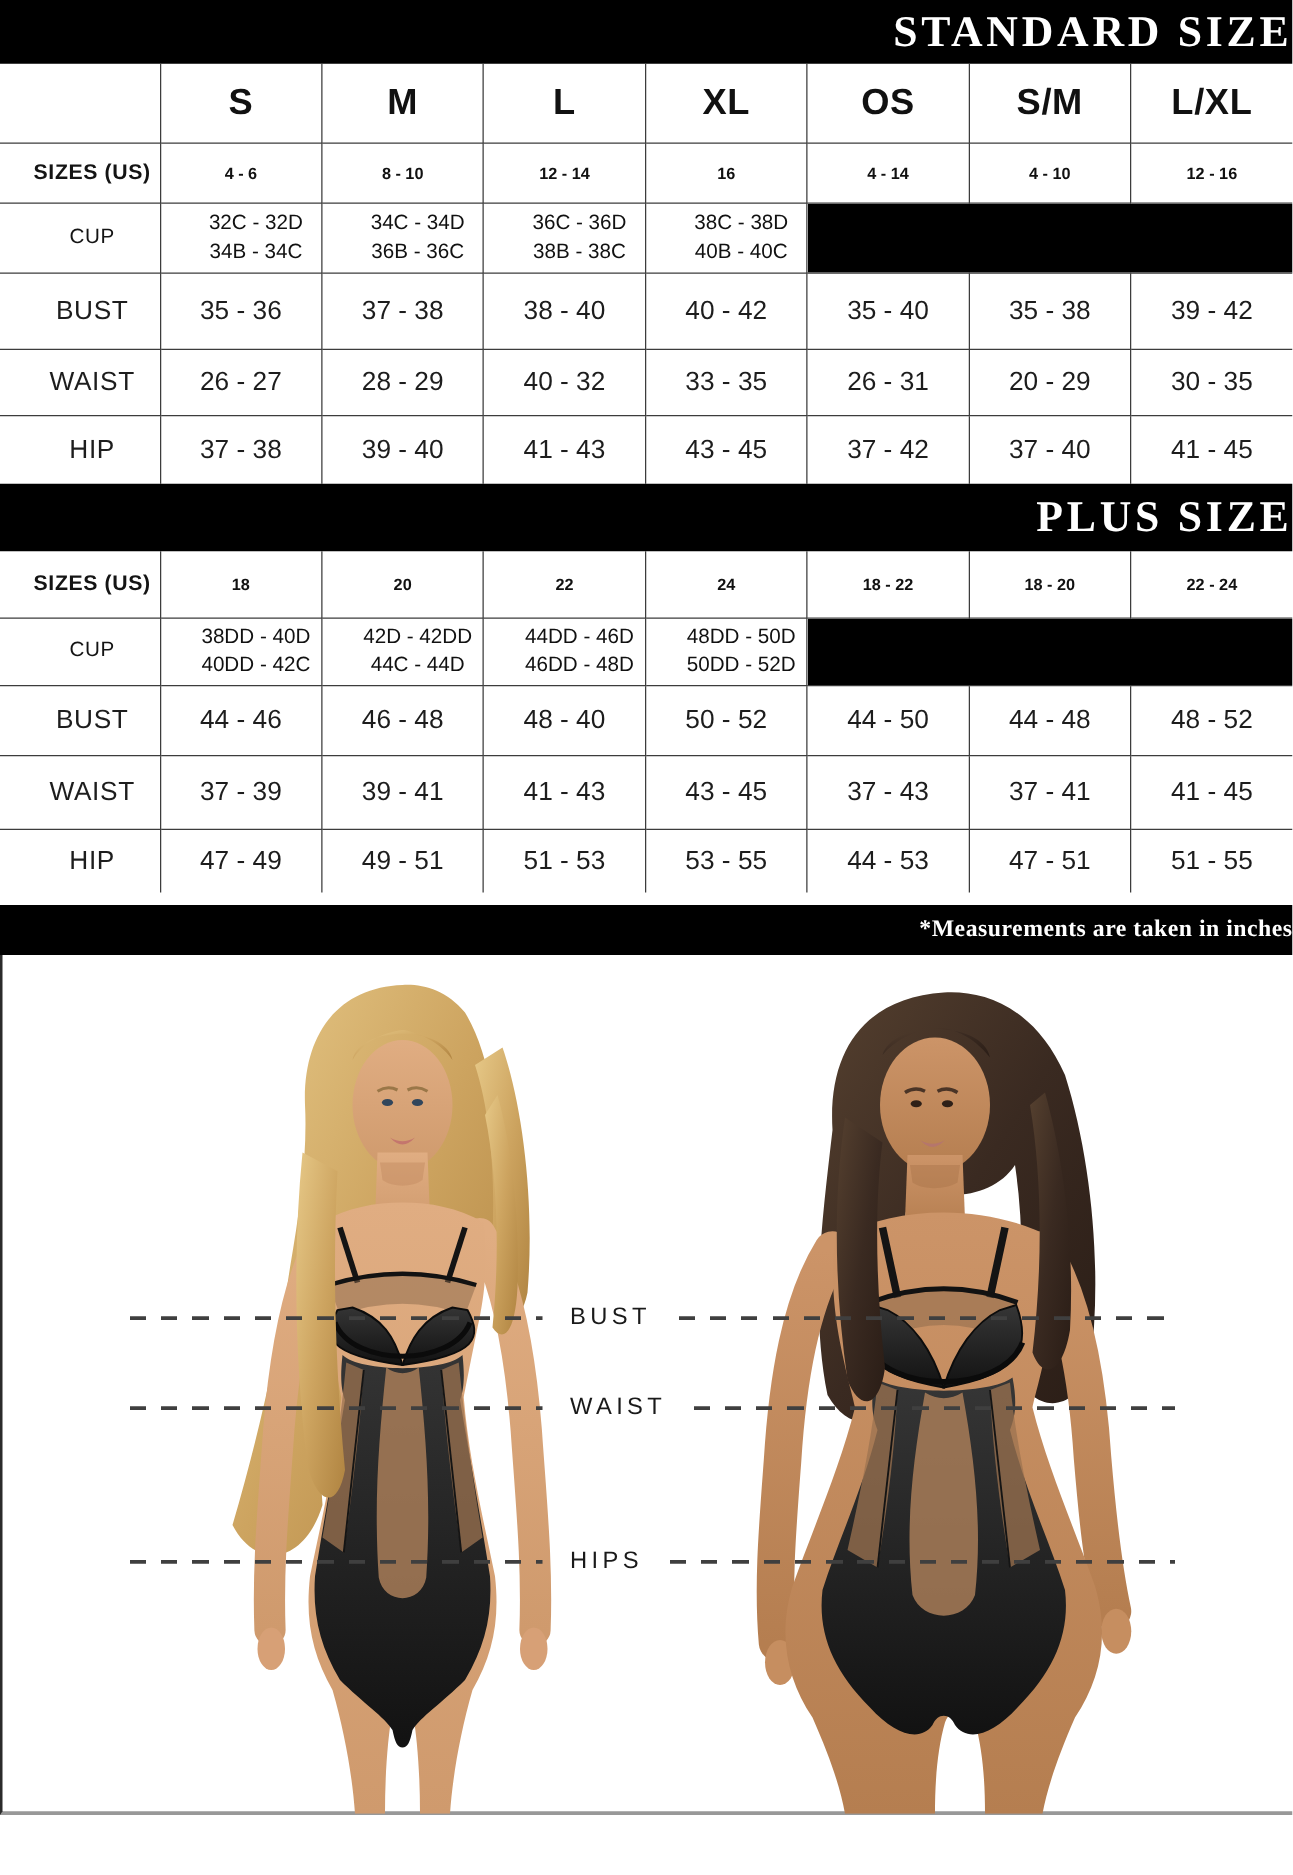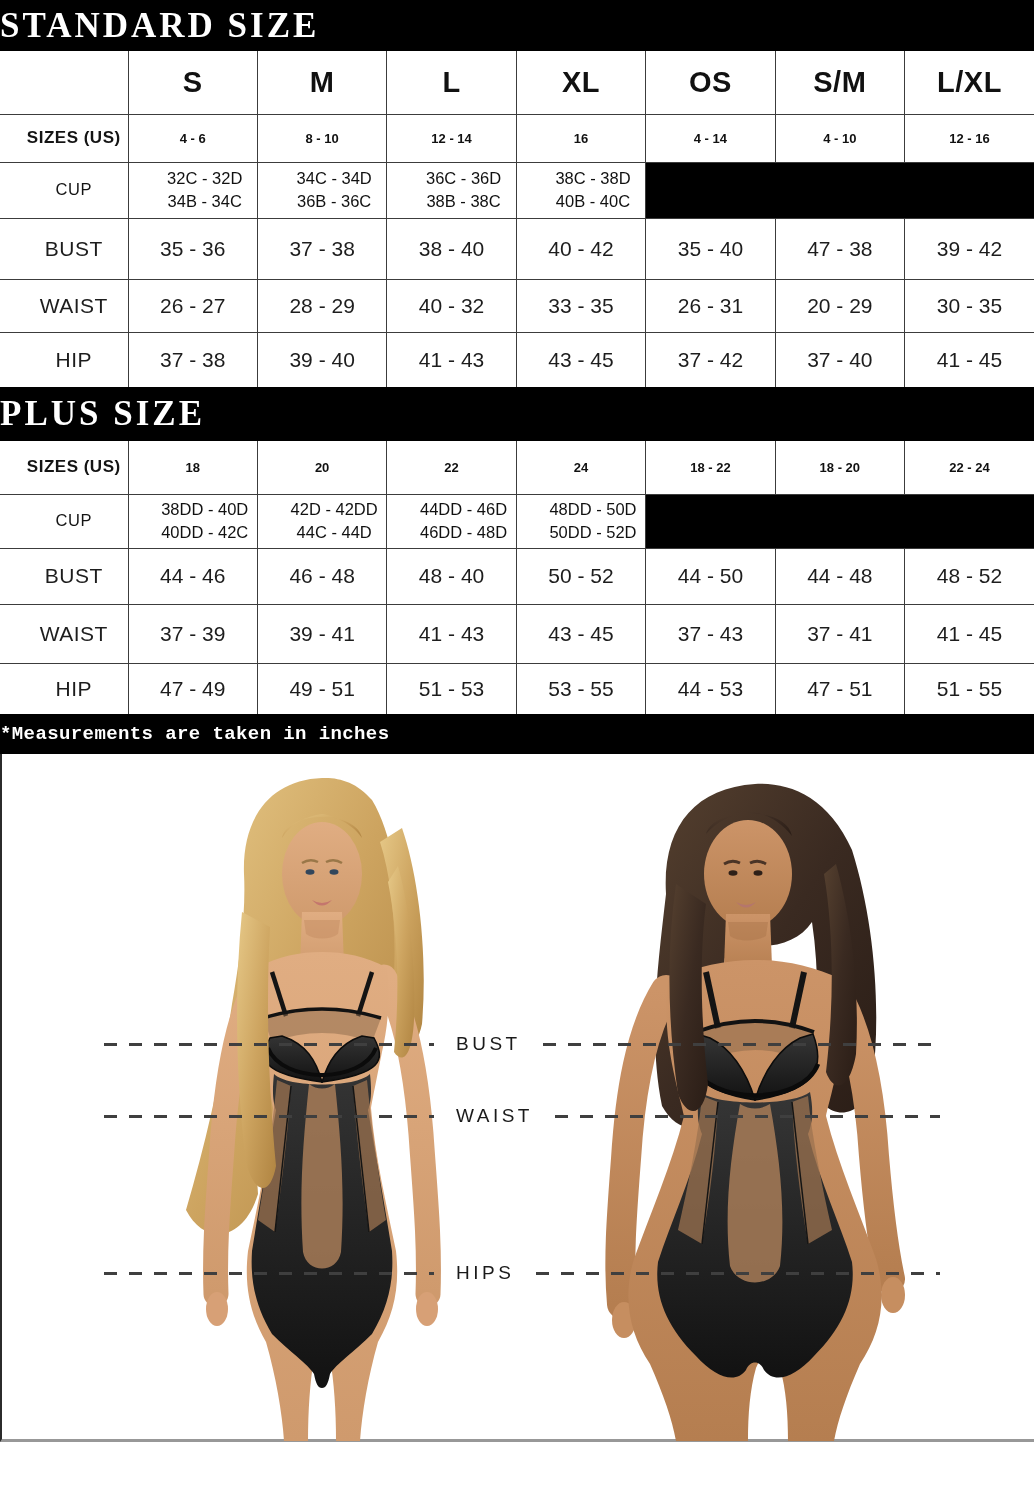--- a/index.html
+++ b/index.html
@@ -3,27 +3,27 @@
 <meta charset="utf-8">
 <style>
   html,body { margin:0; padding:0; }
   body {
     width:1034px; height:1500px; overflow:hidden; background:#ffffff;
     font-family:"Liberation Sans", sans-serif; color:#111;
     position:relative;
   }
   
   .bar {
-    background:#000; color:#fff; display:flex; align-items:center; justify-content:flex-start;
+    background:#000; color:#fff; display:flex; align-items:center; justify-content:flex-end;
     font-family:"Liberation Serif", serif; font-weight:700; letter-spacing:3px;
   }
   .bar-standard { height:51px; font-size:35px; }
   .bar-plus     { height:54px; font-size:35px; }
-  .bar-note     { height:40px; font-family:Liberation Mono, monospace;
-                  font-size:19px; font-weight:600; letter-spacing:0.4px; }
+  .bar-note     { height:40px; font-family:Liberation Serif, serif;
+                  font-size:19px; font-weight:600; letter-spacing:0.4px;margin-top:10px; }
   
   table.size-table { width:100%; border-collapse:collapse; table-layout:fixed; }
   table.size-table td {
     border:1.6px solid #3c3c3c; text-align:center; vertical-align:middle;
     padding:0; overflow:hidden;
   }
   table.size-table td:first-child { border-left:none; }
   table.size-table td:last-child  { border-right:none; }
   table.size-table tr:first-child td { border-top:none; }
   table.size-table tr:last-child td  { border-bottom:none; }
@@ -59,21 +59,21 @@
     background:repeating-linear-gradient(90deg,#3f3f3f 0 13px,transparent 13px 25px);
   }
   .seg-l { width:330px; }
   .seg-r { flex:1; }
   .mlabel {
     font-size:19px; letter-spacing:3.5px; padding:0 22px; color:#1a1a1a;
     font-weight:500; line-height:1; transform:translateY(-1px); white-space:nowrap;
   }
   .ml-bust  { top:289px; }
   .ml-waist { top:361px; }
-  .ml-hips  { top:518px; }
+  .ml-hips  { top:484px; }
 </style>
 </head>
 <body>
 
 <div class="bar bar-standard">
   <span>STANDARD SIZE</span>
 </div>
 
 <table class="size-table">
   <colgroup>
@@ -119,21 +119,21 @@
 40B - 40C</td>
     <td class="blackout" colspan="3"></td>
   </tr>
   <tr class="r-meas t1-bust">
     <td class="row-label">BUST</td>
     <td>35 - 36</td>
     <td>37 - 38</td>
     <td>38 - 40</td>
     <td>40 - 42</td>
     <td>35 - 40</td>
-    <td>47 - 38</td>
+    <td>35 - 38</td>
     <td>39 - 42</td>
   </tr>
   <tr class="r-meas t1-waist">
     <td class="row-label">WAIST</td>
     <td>26 - 27</td>
     <td>28 - 29</td>
     <td>40 - 32</td>
     <td>33 - 35</td>
     <td>26 - 31</td>
     <td>20 - 29</td>

